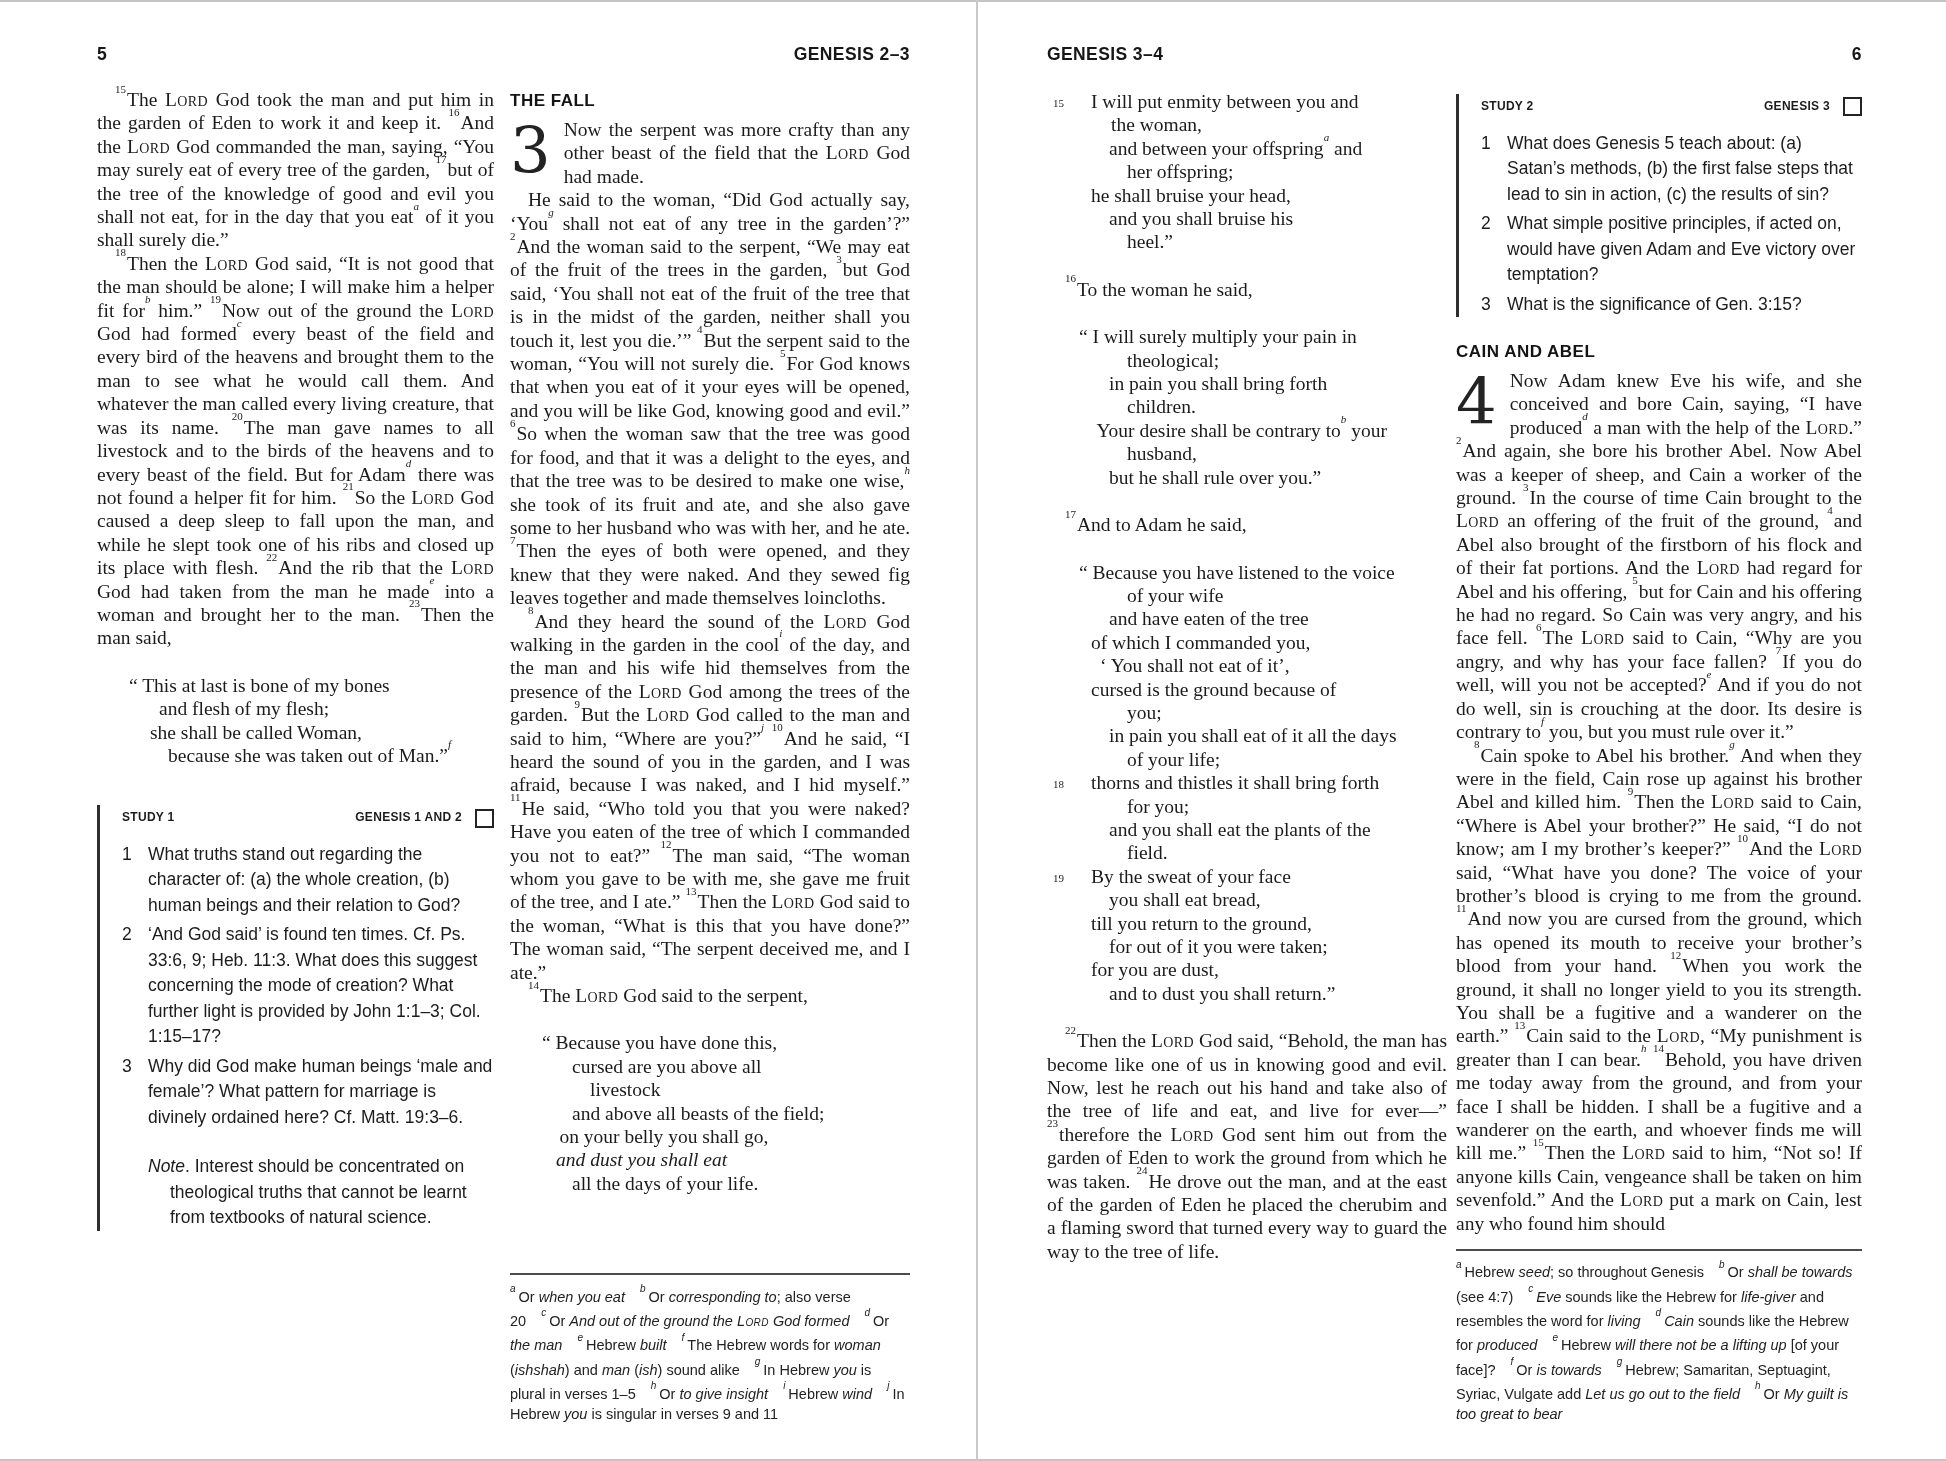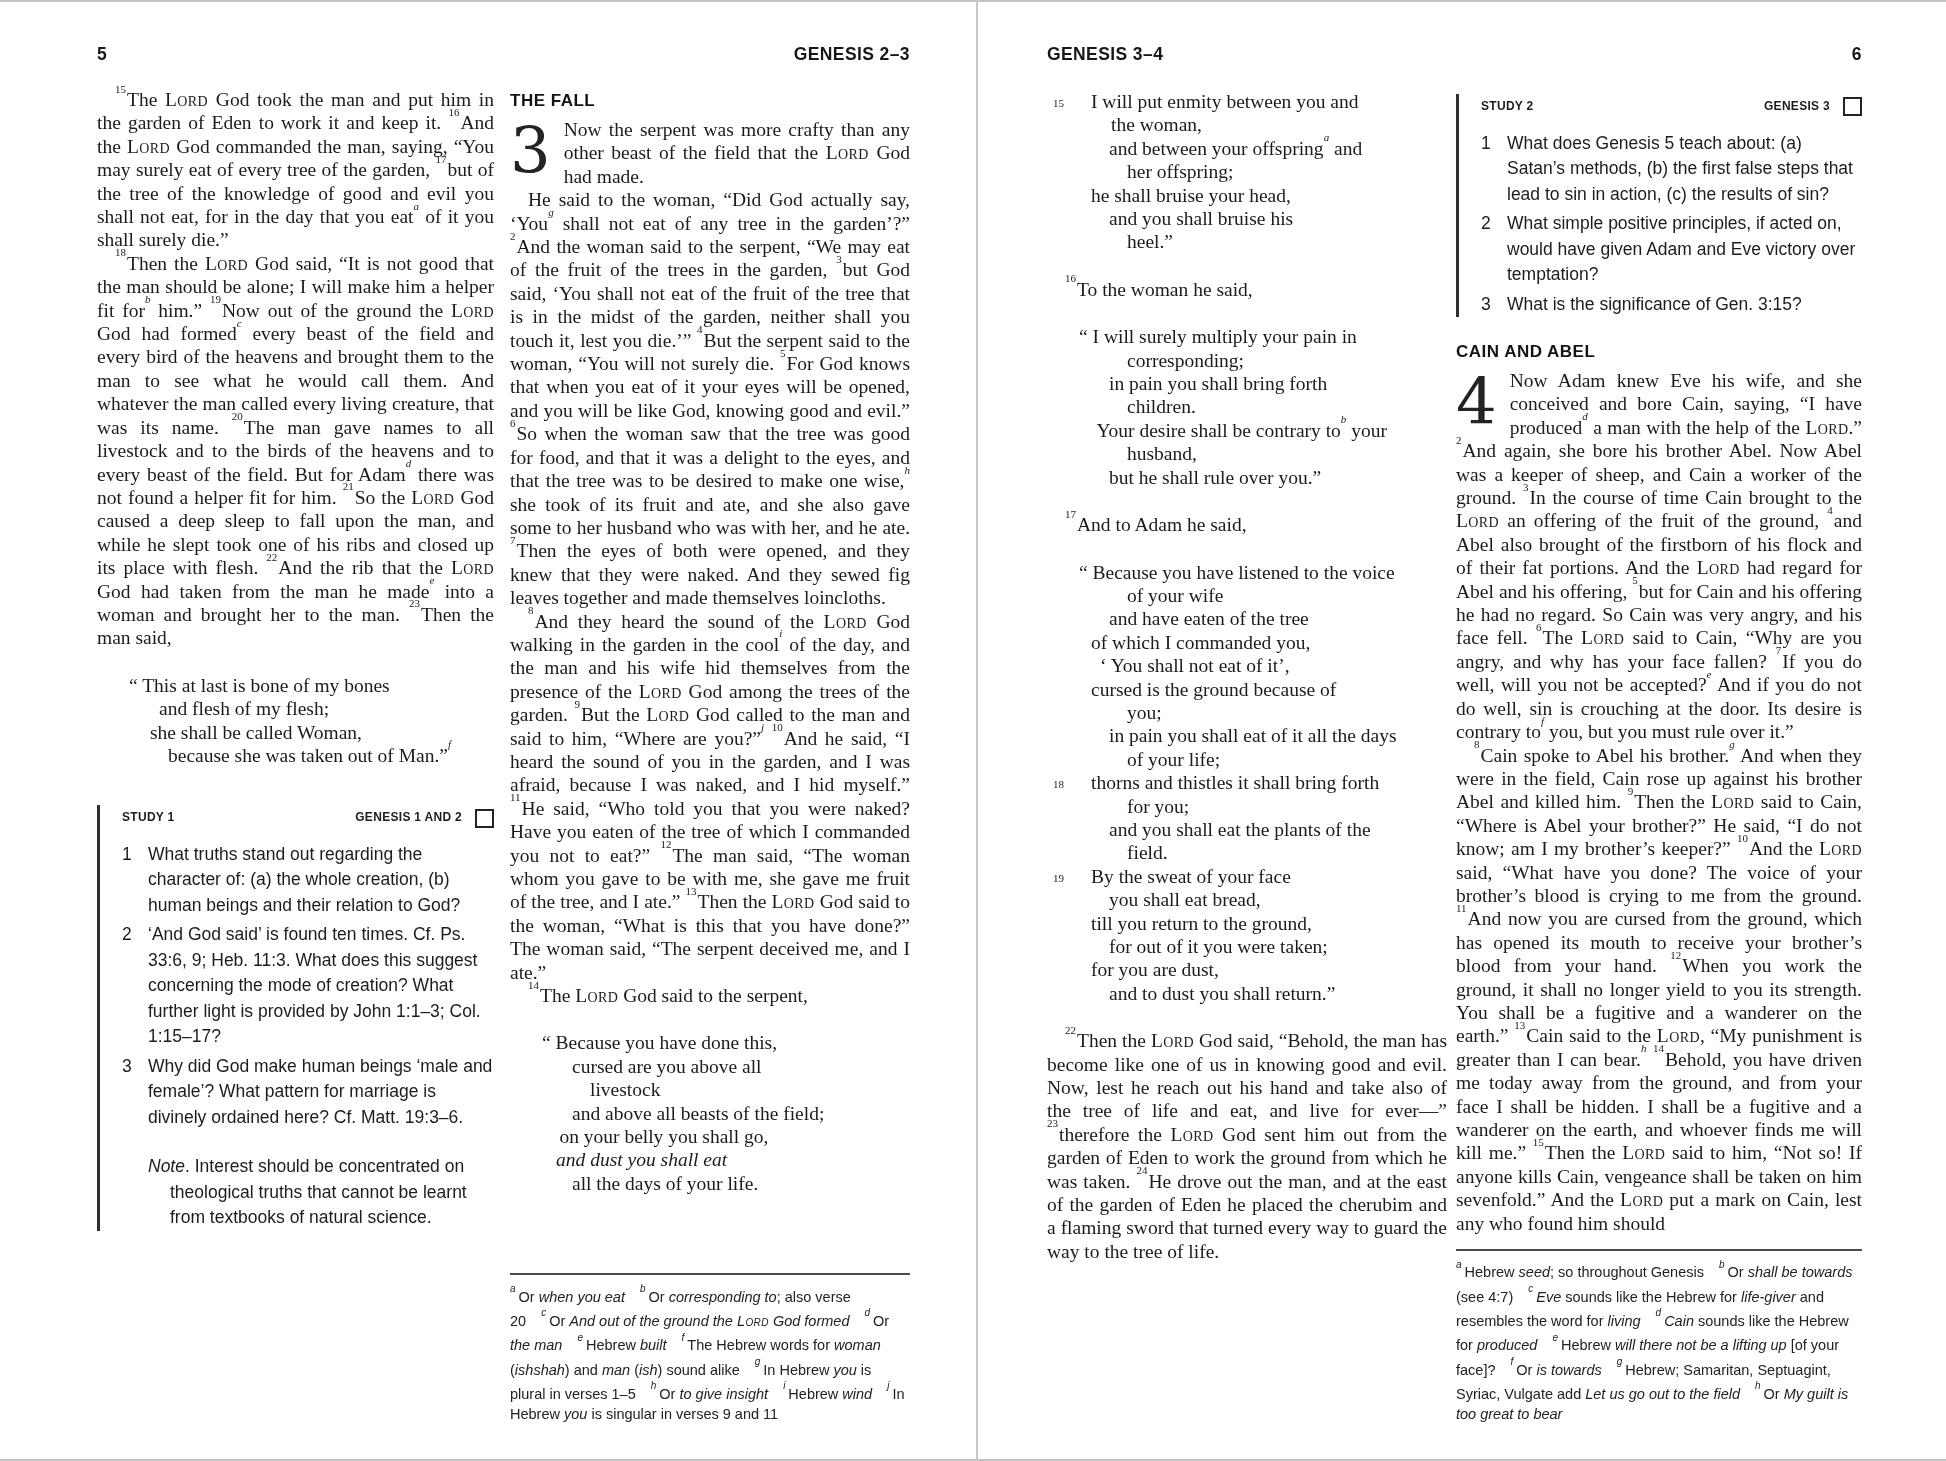--- a/index.html
+++ b/index.html
@@ -120,21 +120,21 @@
       <div class="pline" style="margin-left: 20px;"><span>the woman,</span></div>
       <div class="pline" style="margin-left: 18px;"><span>and between your offspring<sup class="f">a</sup> and</span></div>
       <div class="pline" style="margin-left: 36px;"><span>her offspring;</span></div>
       <div class="pline" style="margin-left: 0px;"><span>he shall bruise your head,</span></div>
       <div class="pline" style="margin-left: 18px;"><span>and you shall bruise his</span></div>
       <div class="pline" style="margin-left: 36px;"><span>heel.”</span></div>
     </div>
     <p class="body ind"><sup class="v">16</sup>To the woman he said,</p>
     <div class="poem">
       <div class="pline" style="margin-left: -12px;"><span>“ I will surely multiply your pain in</span></div>
-      <div class="pline" style="margin-left: 36px;"><span>corresponding;</span></div>
+      <div class="pline" style="margin-left: 36px;"><span>theological;</span></div>
       <div class="pline" style="margin-left: 18px;"><span>in pain you shall bring forth</span></div>
       <div class="pline" style="margin-left: 36px;"><span>children.</span></div>
       <div class="pline" style="margin-left: 5.4px;"><span>Your desire shall be contrary to<sup class="f">b</sup> your</span></div>
       <div class="pline" style="margin-left: 36px;"><span>husband,</span></div>
       <div class="pline" style="margin-left: 18px;"><span>but he shall rule over you.”</span></div>
     </div>
     <p class="body ind"><sup class="v">17</sup>And to Adam he said,</p>
     <div class="poem">
       <div class="pline" style="margin-left: -12px;"><span>“ Because you have listened to the voice</span></div>
       <div class="pline" style="margin-left: 36px;"><span>of your wife</span></div>

